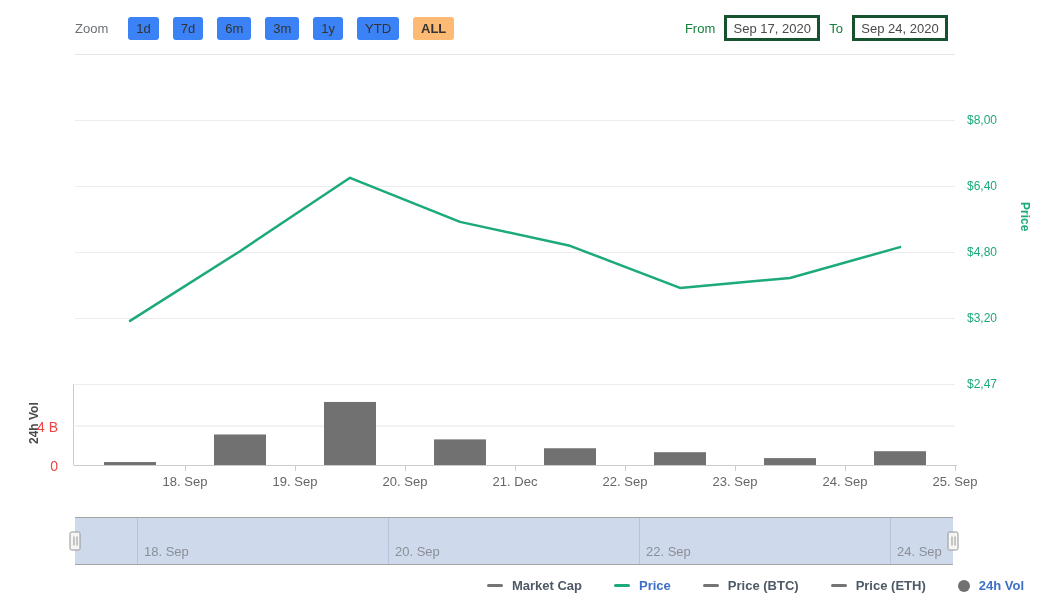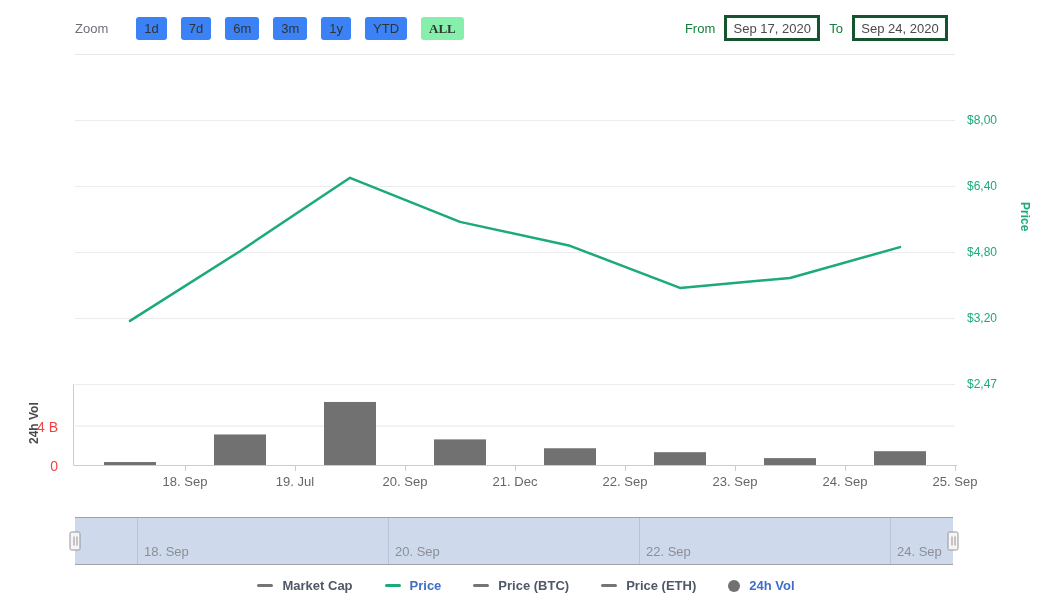--- a/index.html
+++ b/index.html
@@ -2,27 +2,27 @@
 <html><head>
 <meta charset="utf-8">
 <style>
   html,body { margin:0; padding:0; background:#fff; }
   .stage {
     position:relative; width:1044px; height:607px; background:#fff;
     font-family:"Liberation Sans", sans-serif; overflow:hidden;
   }
   
   .toolbar { position:absolute; top:14px; left:75px; right:96px; height:28px; display:flex; align-items:center; }
-  .zoom-label { color:#6b7077; font-size:13px; margin-right:28px; }
+  .zoom-label { color:#6b7077; font-size:13px; margin-right:20px; }
   .zoom-buttons { display:flex; gap:14px; }
   .zoom-btn {
     font-family:inherit; font-size:13px; color:#333; background:#3b82f6;
     border:none; padding:5px 8px; border-radius:3px; cursor:pointer; line-height:1;
   }
-  .zoom-btn.selected { background:#86efac; font-weight:bold;font-family:Liberation Serif, serif; }
+  .zoom-btn.selected { background:#fdba74; font-weight:bold; }
   .range-controls { margin-left:auto; display:flex; align-items:center; gap:9px; }
   .range-label { color:#15803d; font-size:13px; }
   .date-input {
     width:96px; height:26px; border:3px solid #14532d; background:#fff;
     font-family:inherit; font-size:13px; color:#4a4a4a; text-align:center; box-sizing:border-box;
   }
   
   #plot { position:absolute; left:0; top:0; }
   .price-tick-label { position:absolute; left:967px; font-size:12px; }
   .axis-title { position:absolute; font-size:12px; font-weight:bold; white-space:nowrap; }
@@ -38,21 +38,21 @@
   }
   .nav-sep { position:absolute; top:0; bottom:0; width:1px; background:#b7c2db; }
   .nav-label { position:absolute; bottom:5px; font-size:13px; color:#8b8f96; white-space:nowrap; }
   .nav-handle {
     position:absolute; top:50%; transform:translate(-50%,-50%);
     width:9px; height:17px; background:#f5f5f5; border:1px solid #949494; border-radius:2px;
     display:flex; align-items:center; justify-content:center; gap:2px; cursor:ew-resize;
   }
   .nav-handle::before, .nav-handle::after { content:""; width:1px; height:9px; background:#949494; }
   
-  .legend { position:absolute; left:0; right:20px; top:578px; display:flex; justify-content:center; align-items:center; gap:32px;padding-left:28px; }
+  .legend { position:absolute; left:0; right:20px; top:578px; display:flex; justify-content:flex-end; align-items:center; gap:32px;padding-left:28px; }
   .legend-item { display:flex; align-items:center; gap:9px; cursor:pointer; }
   .legend-dash { width:16px; height:3px; border-radius:2px; }
   .legend-dot { width:12px; height:12px; border-radius:50%; }
   .legend-label { font-size:13px; font-weight:bold; }
 </style>
 </head>
 <body>
 
 <div class="stage">
 
@@ -112,21 +112,21 @@
       <div class="price-tick-label" style="top: 377px; color: rgb(28, 169, 124);">$2,47</div>
     </div>
   <div class="axis-title price-title" style="color: rgb(28, 169, 124);">Price</div>
   <div class="axis-title vol-title">24h Vol</div>
   <div id="volTicks">
       <div class="vol-tick-label" style="top: 418.6px;">4 B</div>
       <div class="vol-tick-label" style="top: 458px;">0</div>
     </div>
   <div id="xLabels">
       <div class="x-label" style="left: 153px;">18. Sep</div>
-      <div class="x-label" style="left: 263px;">19. Jul</div>
+      <div class="x-label" style="left: 263px;">19. Sep</div>
       <div class="x-label" style="left: 373px;">20. Sep</div>
       <div class="x-label" style="left: 483px;">21. Dec</div>
       <div class="x-label" style="left: 593px;">22. Sep</div>
       <div class="x-label" style="left: 703px;">23. Sep</div>
       <div class="x-label" style="left: 813px;">24. Sep</div>
       <div class="x-label" style="left: 923px;">25. Sep</div>
     </div>
 
   <div class="navigator" id="navigator" style="background: rgb(207, 217, 236);">
       <div class="nav-sep" style="left: 62px;"></div>

